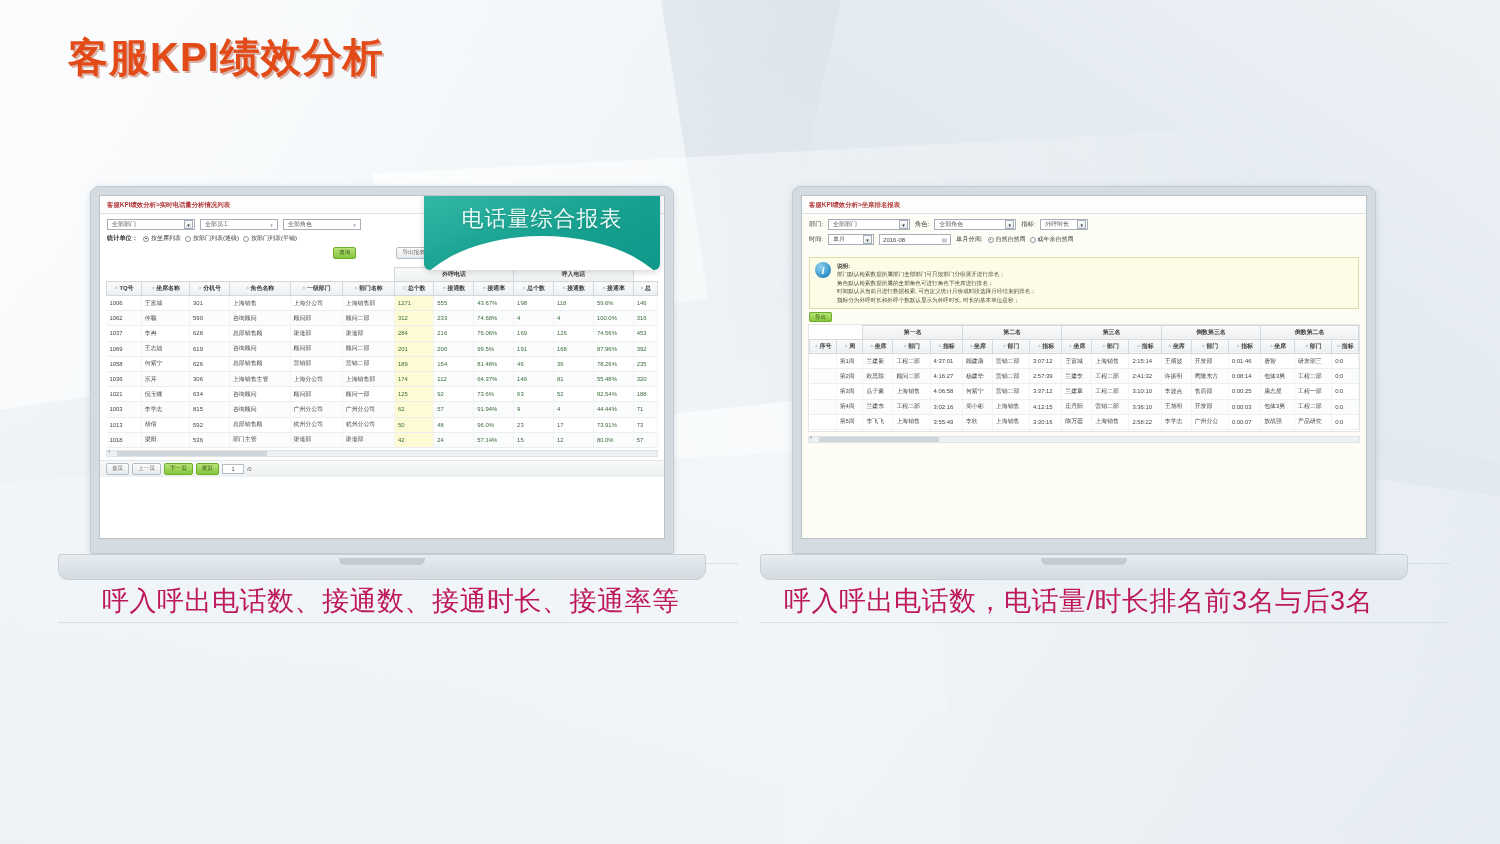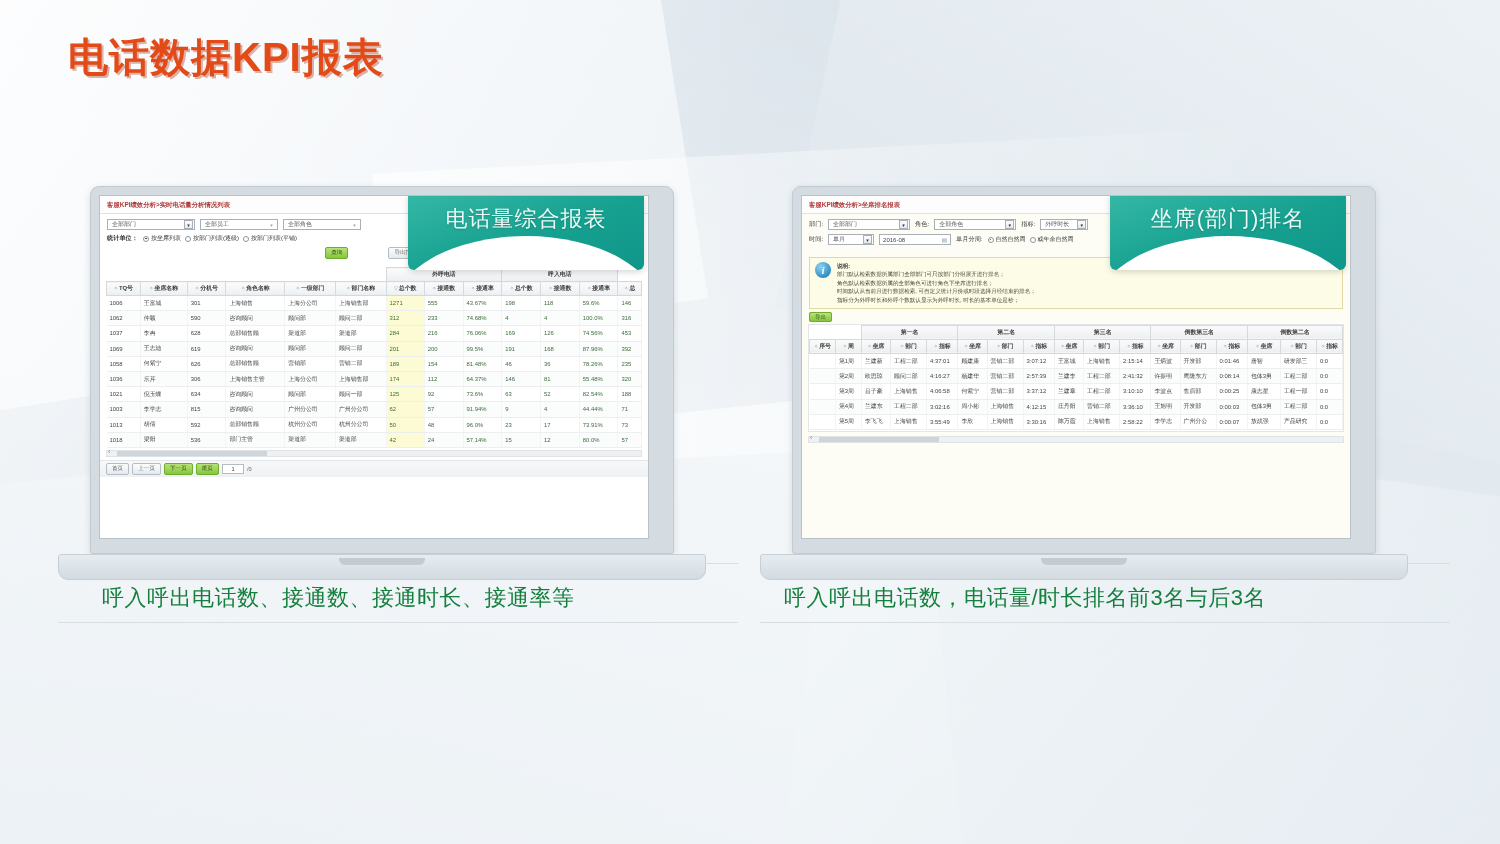--- a/index.html
+++ b/index.html
@@ -45,21 +45,21 @@
   
   .laptop { position: absolute; z-index: 4; }
   #laptop-left  { left: 58px;  top: 186px; width: 648px; }
   #laptop-right { left: 760px; top: 186px; width: 648px; }
 
   .lid {
     margin: 0 auto; width: 584px; height: 368px;
     background: #d4dce2;
     border: 1px solid #c2cbd2;
     border-radius: 9px 9px 3px 3px;
-    padding: 8px 24px 14px 8px;
+    padding: 8px 8px 14px 8px;
     box-shadow: 0 2px 7px rgba(80,95,110,.18);
     position: relative;
   }
   .screen {
     width: 100%; height: 100%;
     background: #ffffff;
     border: 1px solid #b9c2c9;
     overflow: hidden;
     position: relative;
   }
@@ -194,42 +194,42 @@
     background: radial-gradient(circle at 35% 30%, #8fd3f2 0%, #2f8fc4 70%, #1d6c99 100%);
     color:#fff; font-style:italic; font-weight:bold; font-size:11px;
     display:flex; align-items:center; justify-content:center;
     font-family:"Liberation Serif", serif;
   }
   .info-body { font-size:5.6px; line-height:1.5; color:#4a4a3a; }
   .info-body .ttl { font-weight:bold; color:#333; }
 
   
   .caption {
-    position:absolute; z-index:6; font-size:22px; color:#15803d;
+    position:absolute; z-index:6; font-size:27px; color:#be185d;
     white-space:nowrap; letter-spacing:.5px;
   }
   #caption-left  { left: 102px; top: 583px; }
   #caption-right { left: 784px; top: 583px; }
 
   .rule { position:absolute; height:1px; background:#d7dee4; z-index:3; }
   #rule-left  { left: 58px;  top: 563px; width: 680px; }
   #rule-right { left: 760px; top: 563px; width: 690px; }
   #rule-left2 { left: 58px;  top: 622px; width: 680px; }
   #rule-right2{ left: 760px; top: 622px; width: 690px; }
 </style>
 </head>
 <body>
 
 <div class="shard s1"></div>
 <div class="shard s2"></div>
 <div class="shard s3"></div>
 <div class="shard s4"></div>
 <div class="shard s5"></div>
 
-<div id="slide-title">电话数据KPI报表</div>
+<div id="slide-title">客服KPI绩效分析</div>
 
 <div class="laptop" id="laptop-left">
   <div class="lid">
     <div class="screen">
 
       <div class="ribbon" id="ribbon-left">
         <span>电话量综合报表</span>
       </div>
 
       <div class="app">
@@ -468,23 +468,20 @@
       </div>
     </div>
   </div>
   <div class="base"></div>
 </div>
 
 <div class="laptop" id="laptop-right">
   <div class="lid">
     <div class="screen">
 
-      <div class="ribbon" id="ribbon-right">
-        <span>坐席(部门)排名</span>
-      </div>
 
       <div class="app" style="background:#fdfdf5">
         <div class="app-head">客服KPI绩效分析&gt;坐席排名报表</div>
 
         <div class="filters" style="background:#fdfdf5">
           <div class="frow">
             <span class="flabel">部门:</span>
             <div class="sel" style="width:82px">
               <span class="cap">全部部门</span>
               <span class="arrow">▾</span>

